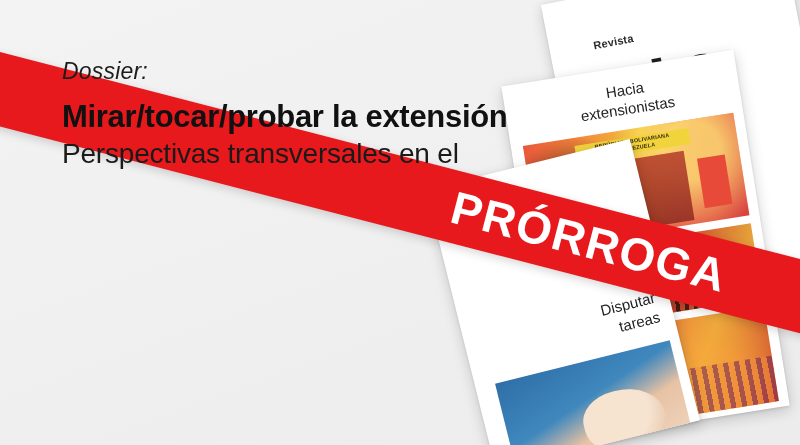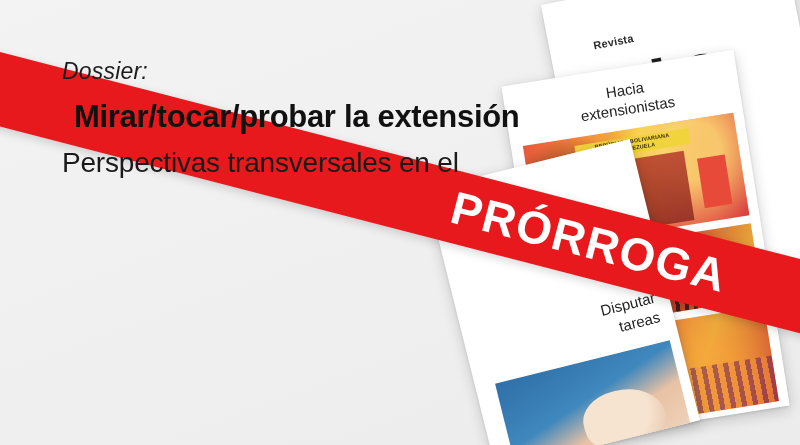--- a/index.html
+++ b/index.html
@@ -256,21 +256,21 @@
     font-style: italic;
     color: #1c1c1c;
     margin: 0 0 14px 0;
     letter-spacing: .2px;
   }
   .main-title {
     font-size: 31px;
     font-weight: bold;
     color: #111111;
     line-height: 1.13;
-    margin: 12px;
+    margin: 0;
     letter-spacing: -.3px;
   }
   .sub-title {
     font-size: 28px;
     font-weight: normal;
     color: #1a1a1a;
     line-height: 1.18;
     margin: 3px 0 0 0;
     letter-spacing: -.2px;
   }

